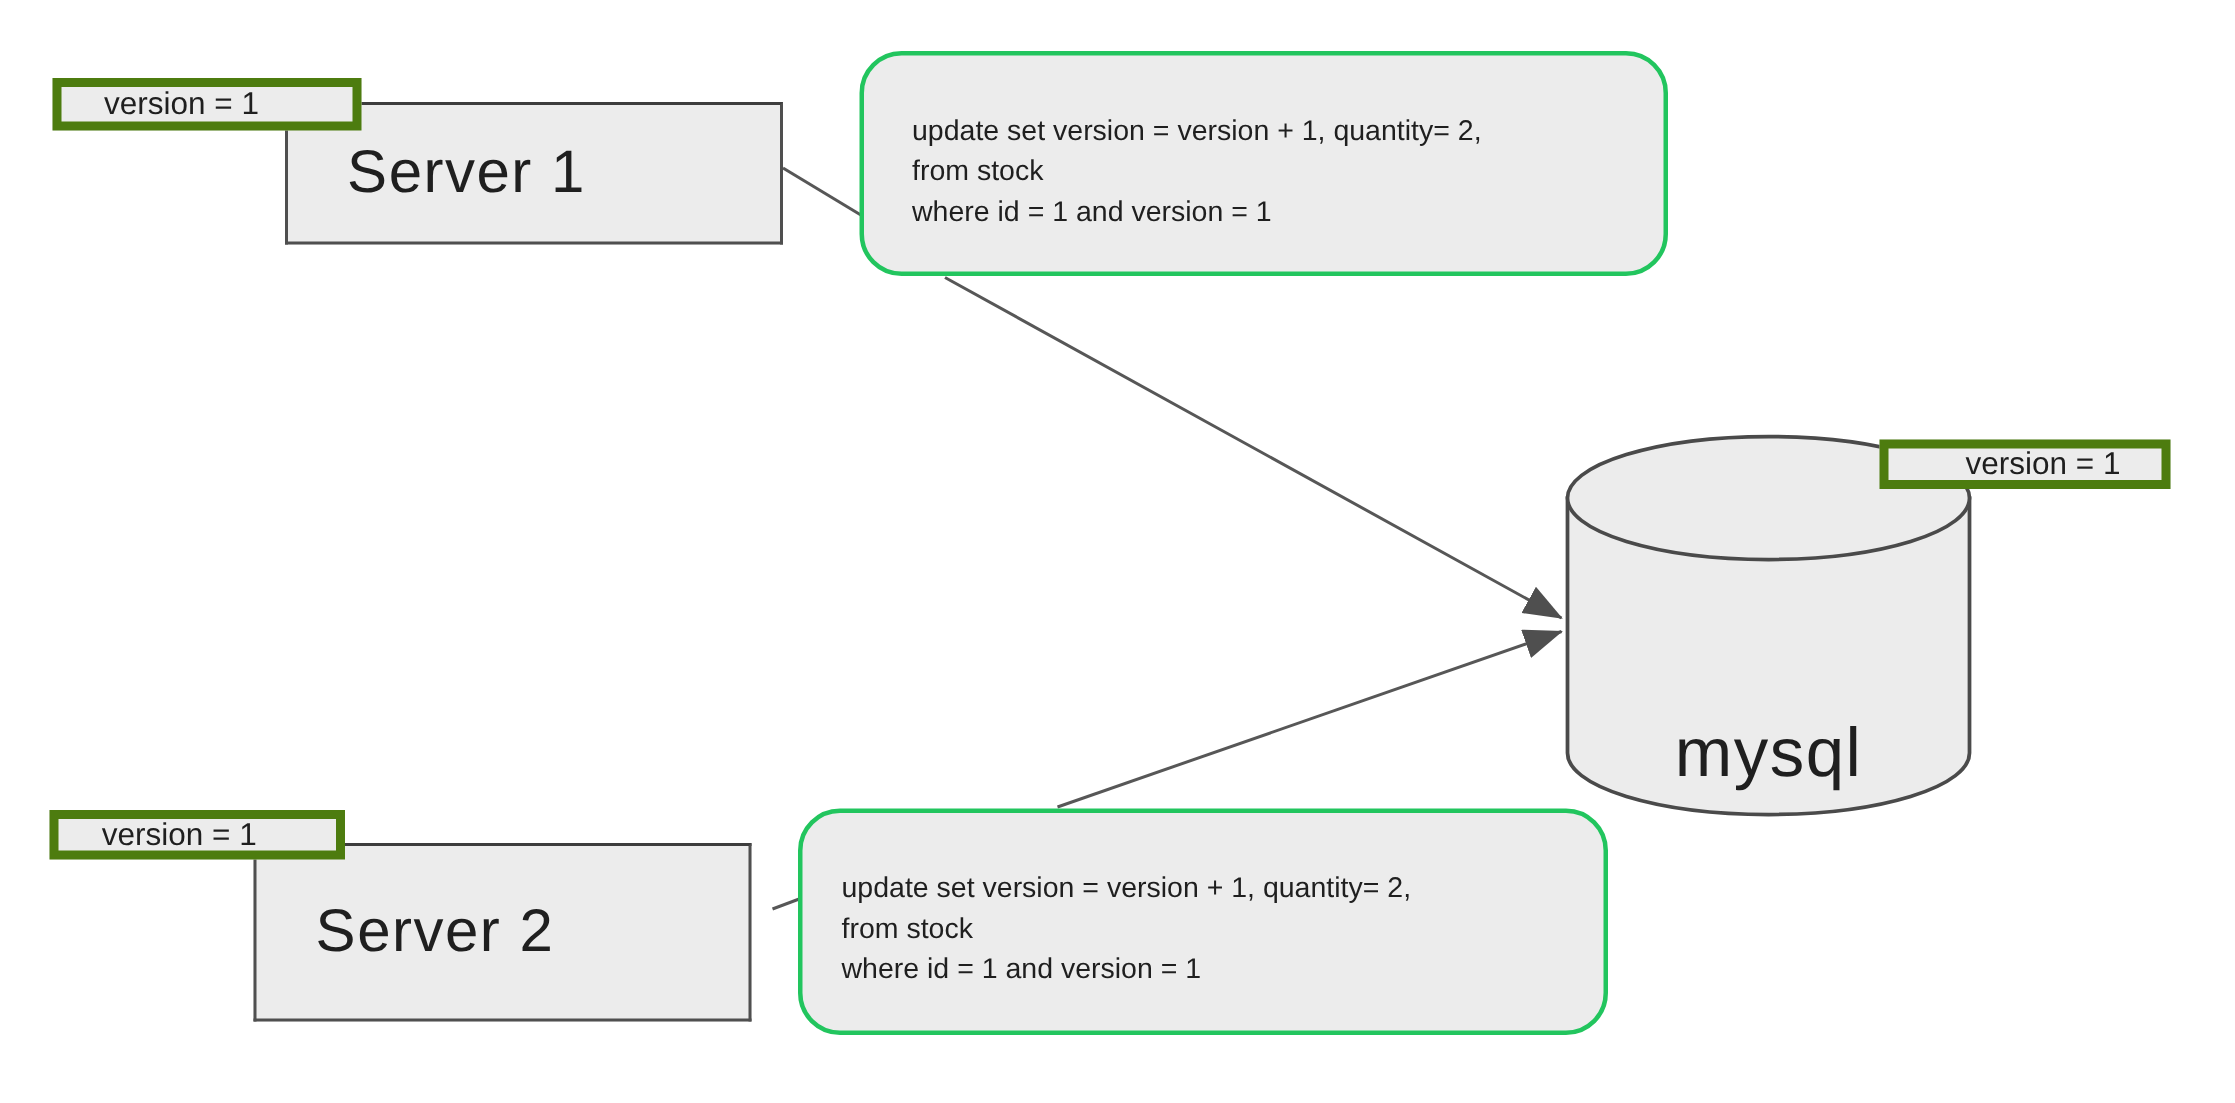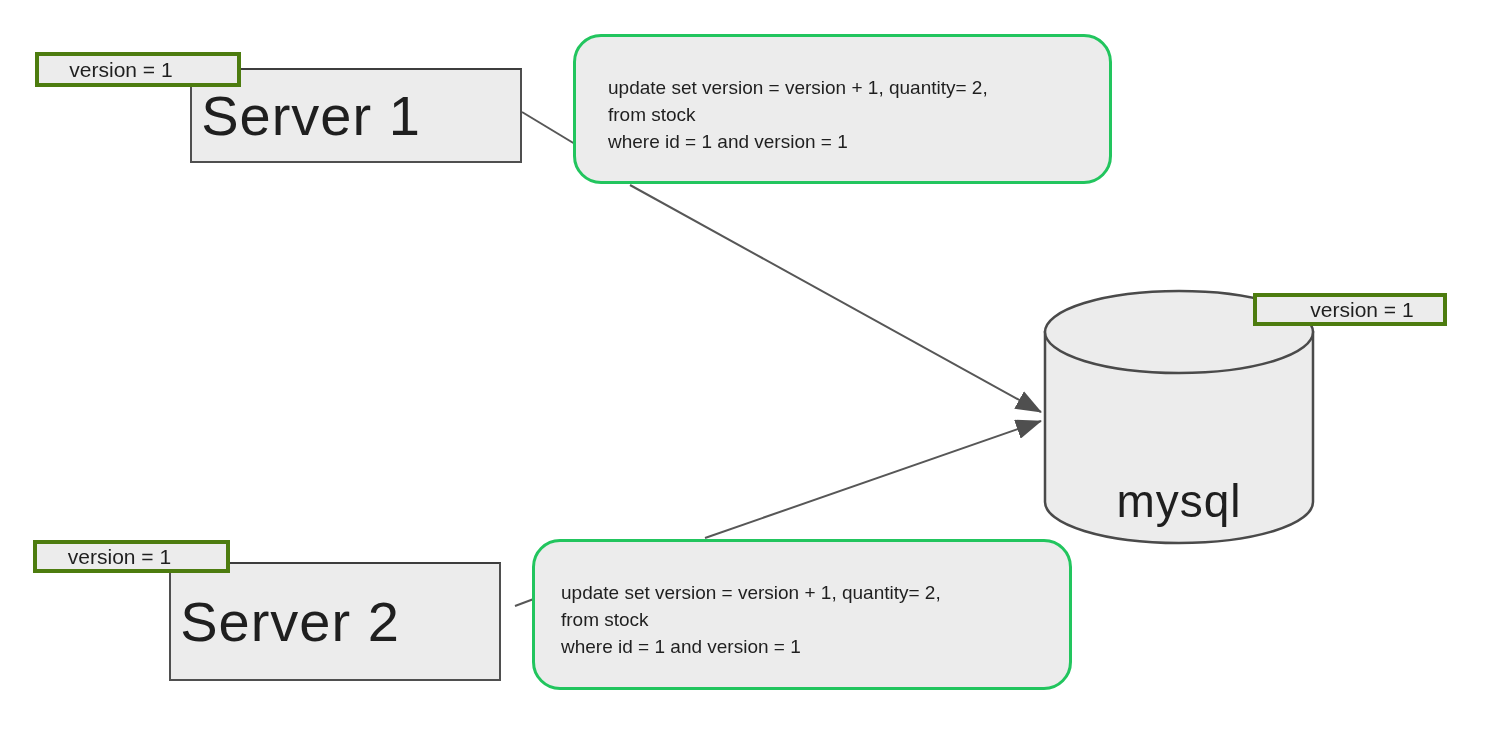--- a/index.html
+++ b/index.html
@@ -30,30 +30,30 @@
     position: absolute;
     background: #ececec;
     border: 2px solid #4f4f4f;
     display: flex;
     align-items: center;
     justify-content: center;
     padding-right: 90px;
     border-top-color: #3d3d3d;
   }
   .server-node .server-label {
-    font-size: 56px;
+    font-size: 40px;
     letter-spacing: 1px;
     white-space: nowrap;
   }
 
   
   .version-tag {
     position: absolute;
     background: #ececec;
-    border: 4px solid #4d7c0f;
+    border: 6px solid #4d7c0f;
     display: flex;
     align-items: center;
     justify-content: center;
     font-size: 21px;
     white-space: nowrap;
   }
 
   
   .query-node {
     position: absolute;

